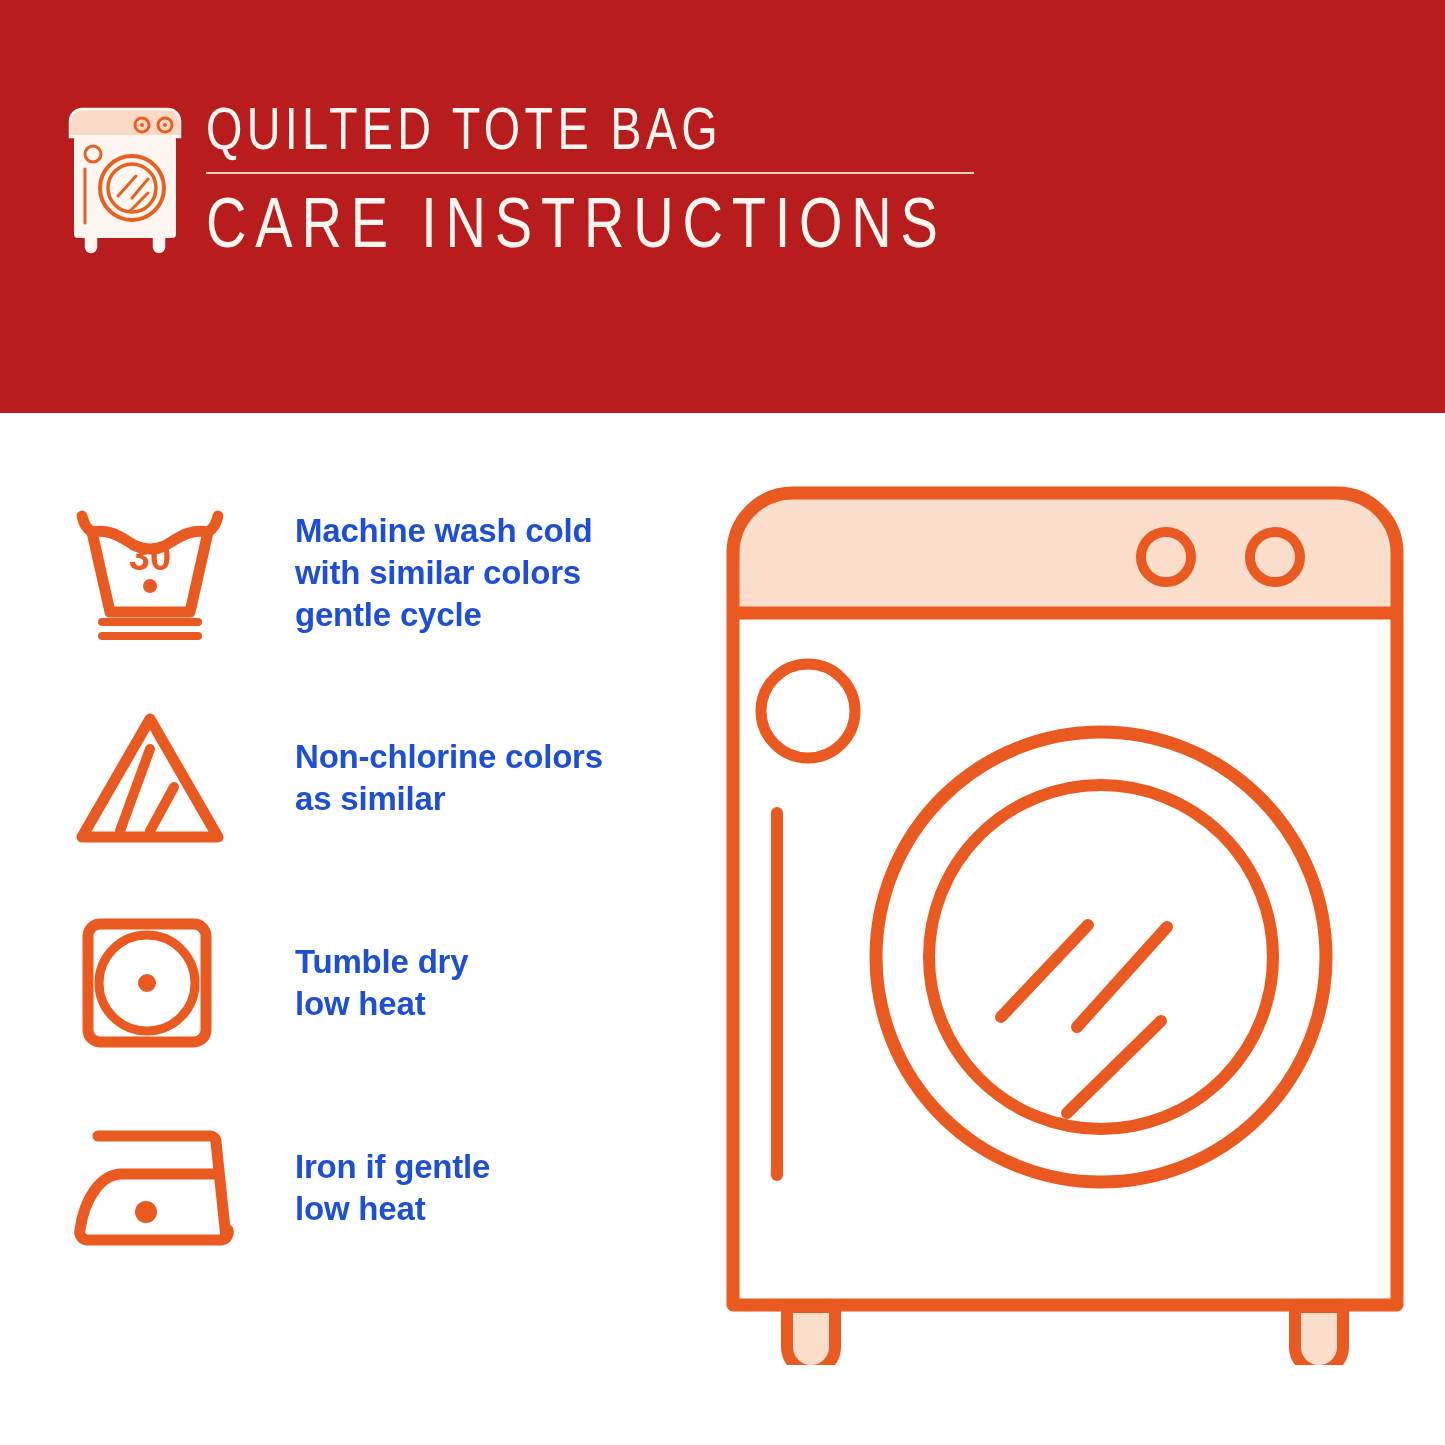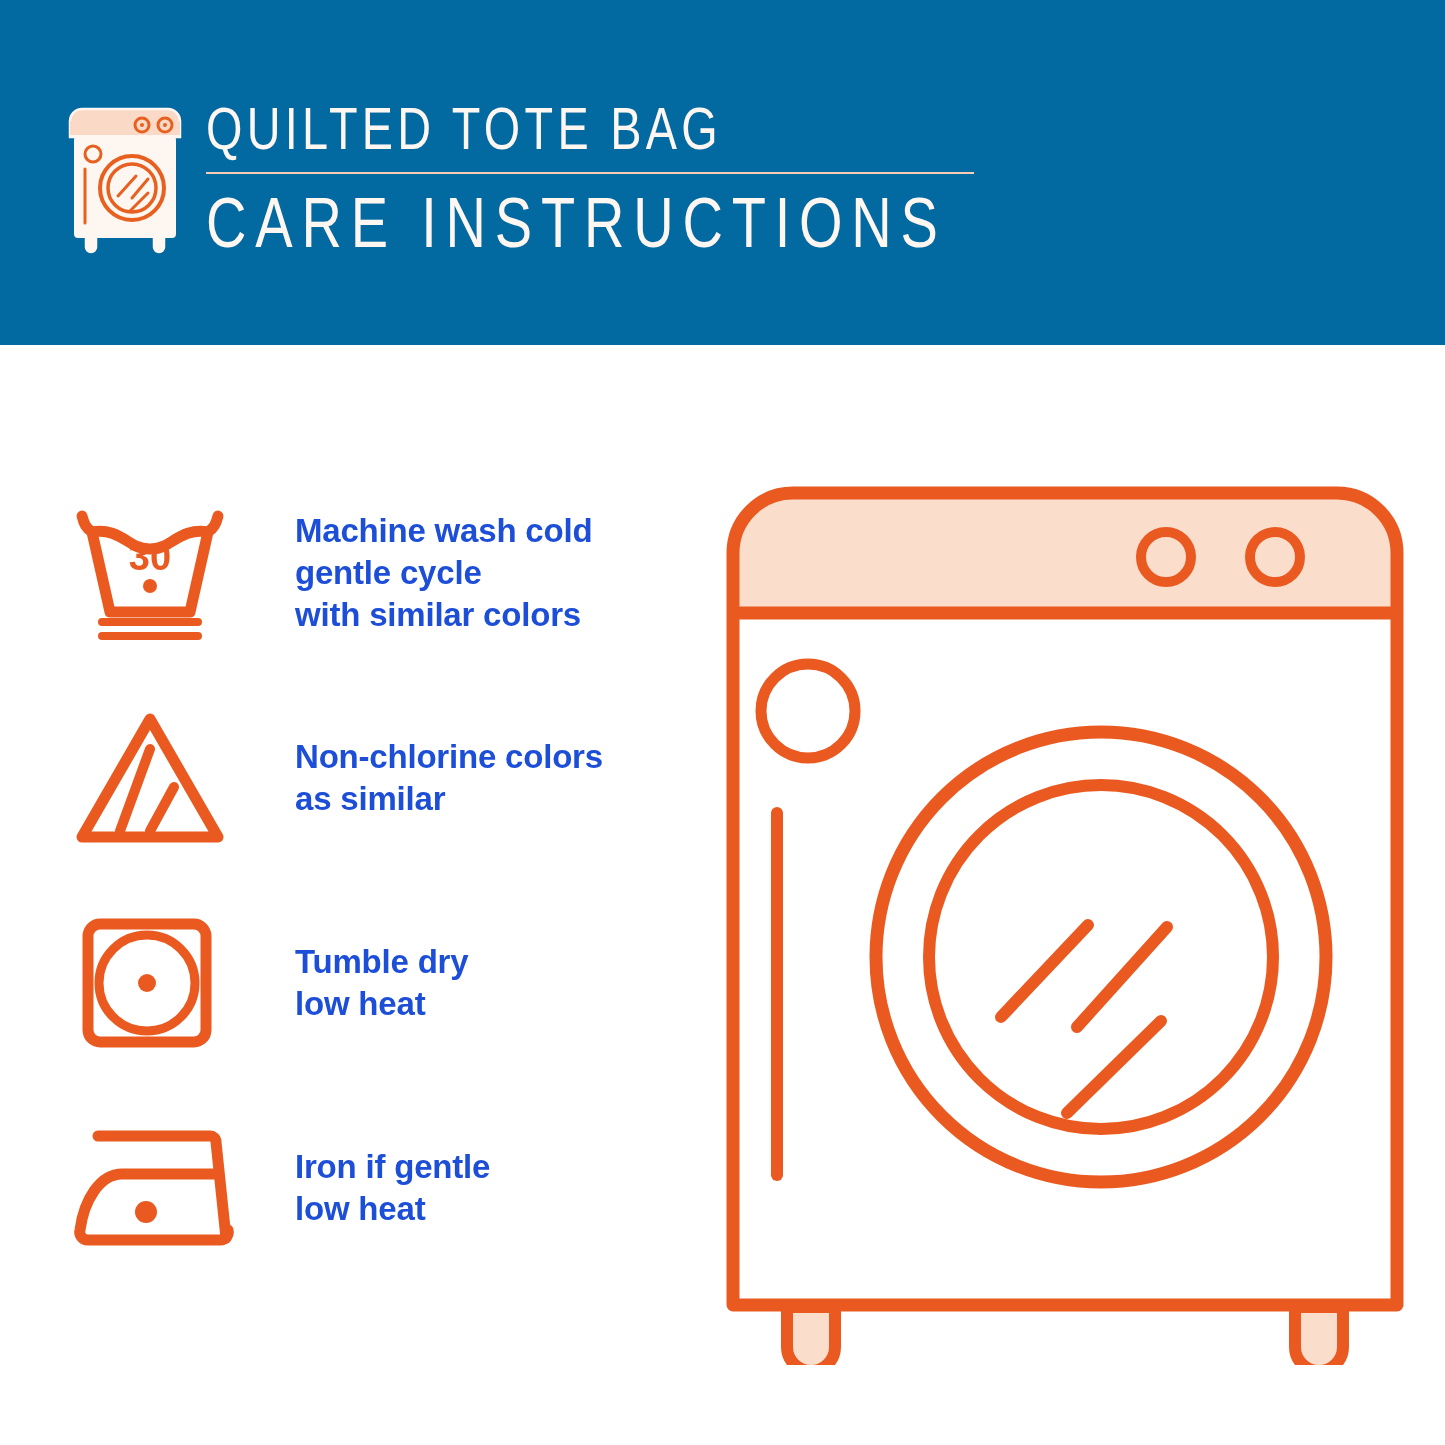--- a/index.html
+++ b/index.html
@@ -18,22 +18,22 @@
     background: #ffffff;
     overflow: hidden;
   }
 
   
   #header {
     position: absolute;
     left: 0;
     top: 0;
     width: 1445px;
-    height: 345px;
-    background: #0369a1;
+    height: 413px;
+    background: #b91c1c;
     box-sizing: border-box;
   }
   #header-inner {
     position: absolute;
     left: 66px;
     top: 95px;
     display: flex;
     align-items: flex-start;
   }
   #header-logo {
@@ -172,22 +172,22 @@
           <rect x="28" y="120" width="104" height="8" rx="4" fill="#EA5A20"></rect>
           <rect x="28" y="134" width="104" height="8" rx="4" fill="#EA5A20"></rect>
 
           <text x="80" y="72" text-anchor="middle" font-family="Liberation Sans, sans-serif" font-size="38" font-weight="700" fill="#EA5A20">30</text>
 
           <circle cx="80" cy="88" r="7" fill="#EA5A20"></circle>
         </svg>
       </div>
       <div class="care-text">
         <div>Machine wash cold</div>
+        <div>with similar colors</div>
         <div>gentle cycle</div>
-        <div>with similar colors</div>
       </div>
     </div>
 
     <div class="care-row">
       <div class="care-symbol">
         <svg width="160" height="150" viewBox="0 0 160 150">
 
           <path d="M80 16 L148 134 H12 Z" fill="none" stroke="#EA5A20" stroke-width="11" stroke-linejoin="round" stroke-linecap="round"></path>
 
           <line x1="80" y1="46" x2="50" y2="128" stroke="#EA5A20" stroke-width="10" stroke-linecap="round"></line>

